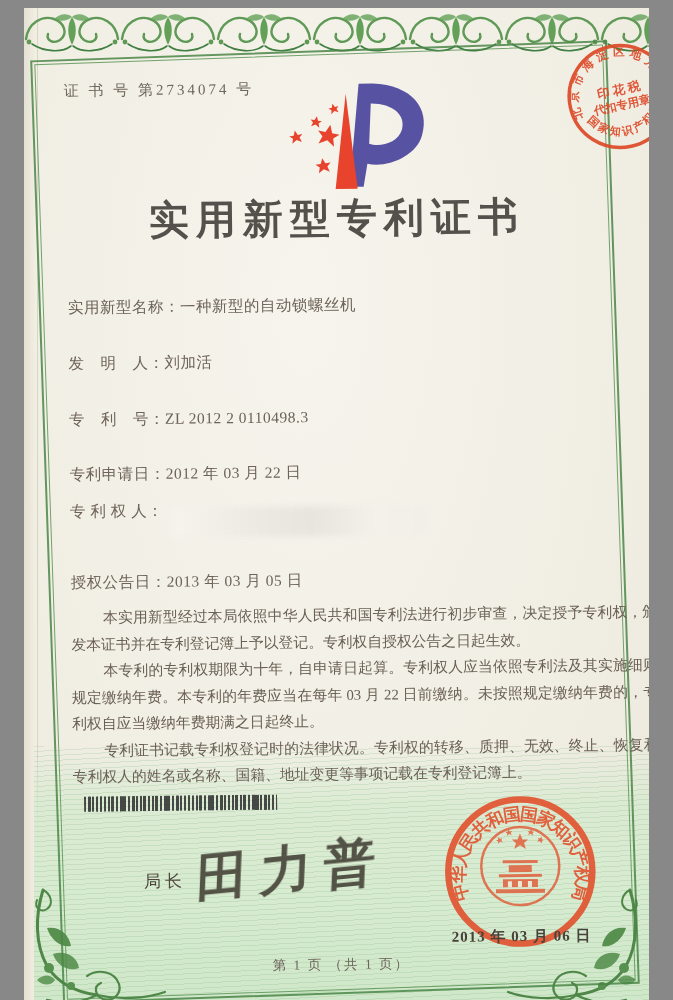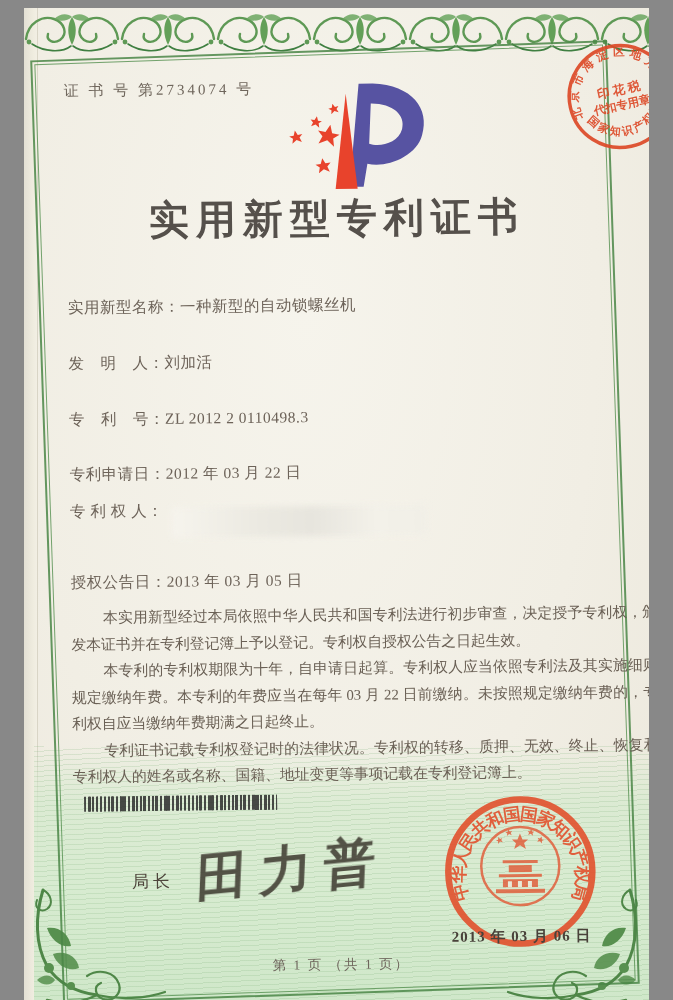--- a/index.html
+++ b/index.html
@@ -64,21 +64,21 @@
   }
   .body-text p{margin:0; text-indent:2.15em;}
   .barcode{
     position:absolute; left:57px; top:786px; width:193px; height:15px; opacity:.82;
     background:
       repeating-linear-gradient(90deg,#262626 0 2px,transparent 2px 4px),
       repeating-linear-gradient(90deg,transparent 0 5px,#262626 5px 7px,transparent 7px 11px),
       repeating-linear-gradient(90deg,transparent 0 13px,#262626 13px 14px,transparent 14px 23px);
   }
   .sig-role{
-    position:absolute; left:104px; top:860px;
+    position:absolute; left:116px; top:860px;
     font-size:17px; letter-spacing:4px; color:#4e463c;
   }
   .sig-name{
     position:absolute; left:168px; top:826px;
     font-size:52px; font-weight:600; letter-spacing:12px; color:#3d392f;
     transform:rotate(-5deg) skewX(-8deg); opacity:.85; filter:blur(.4px);
     white-space:nowrap;
   }
   .tax-stamp{position:absolute; left:543px; top:34px; transform:rotate(-12deg); opacity:.92;}
   .main-seal{position:absolute; left:405px; top:778px; opacity:.9;}

